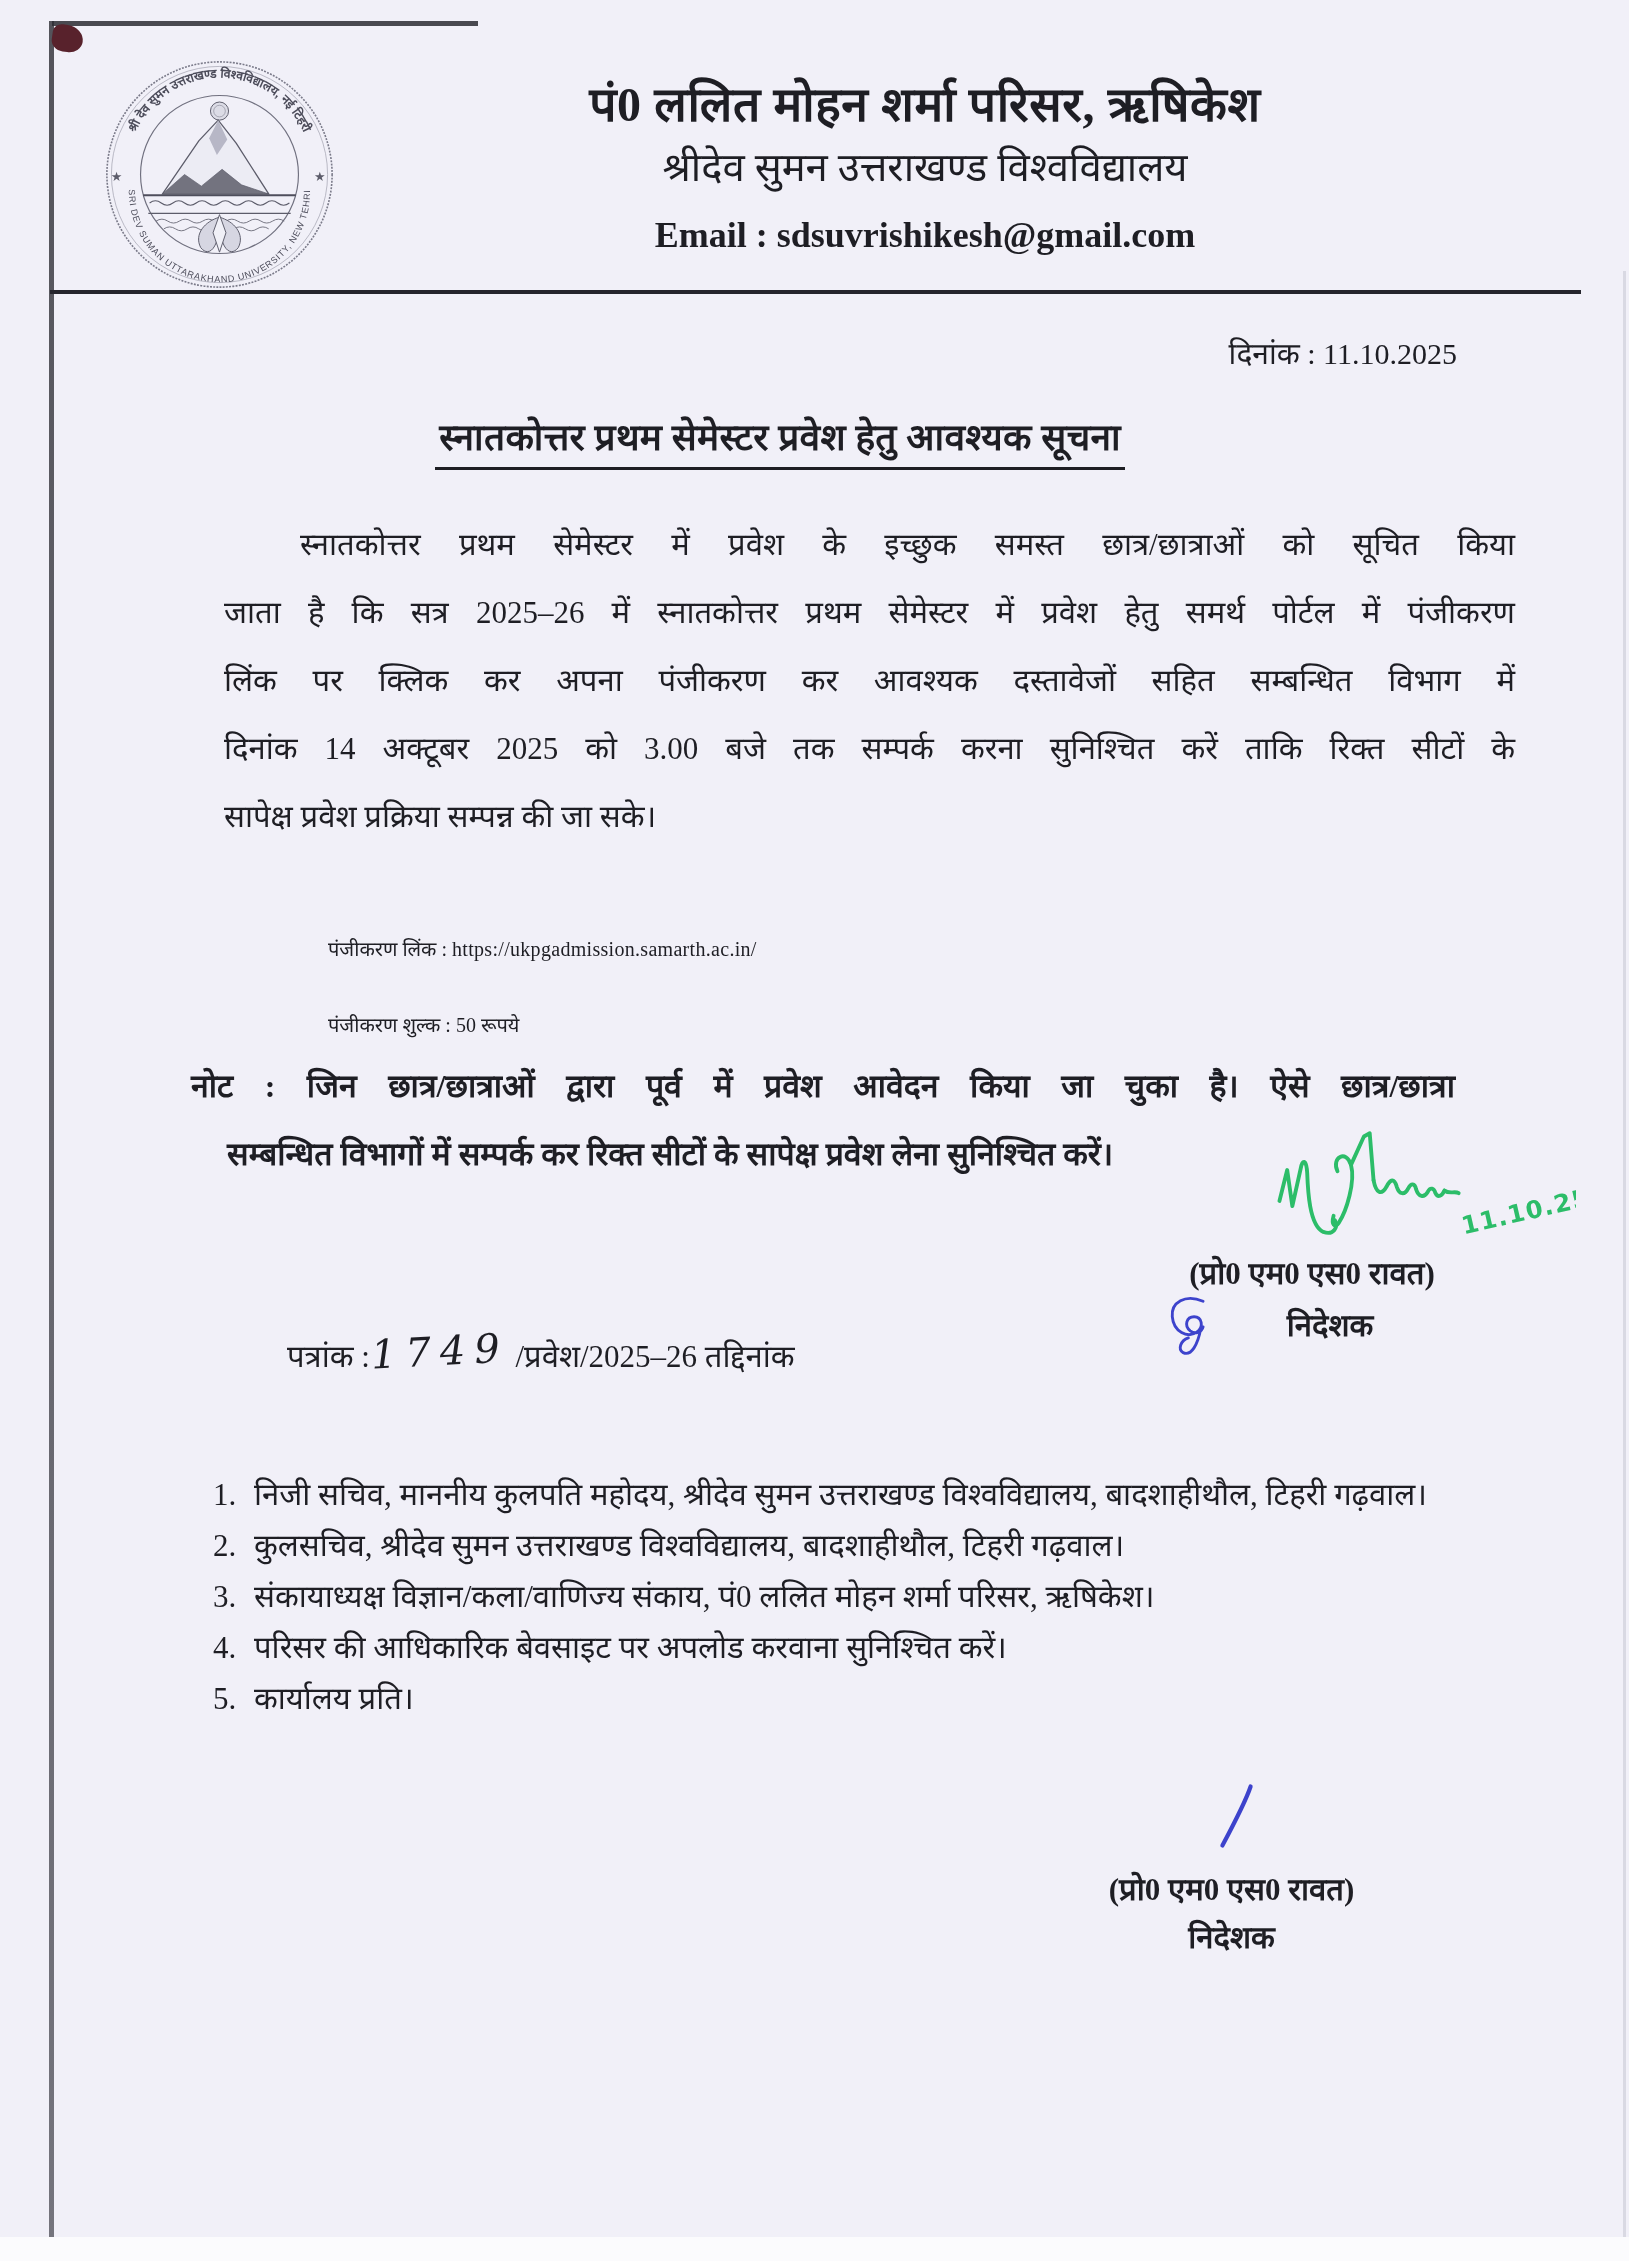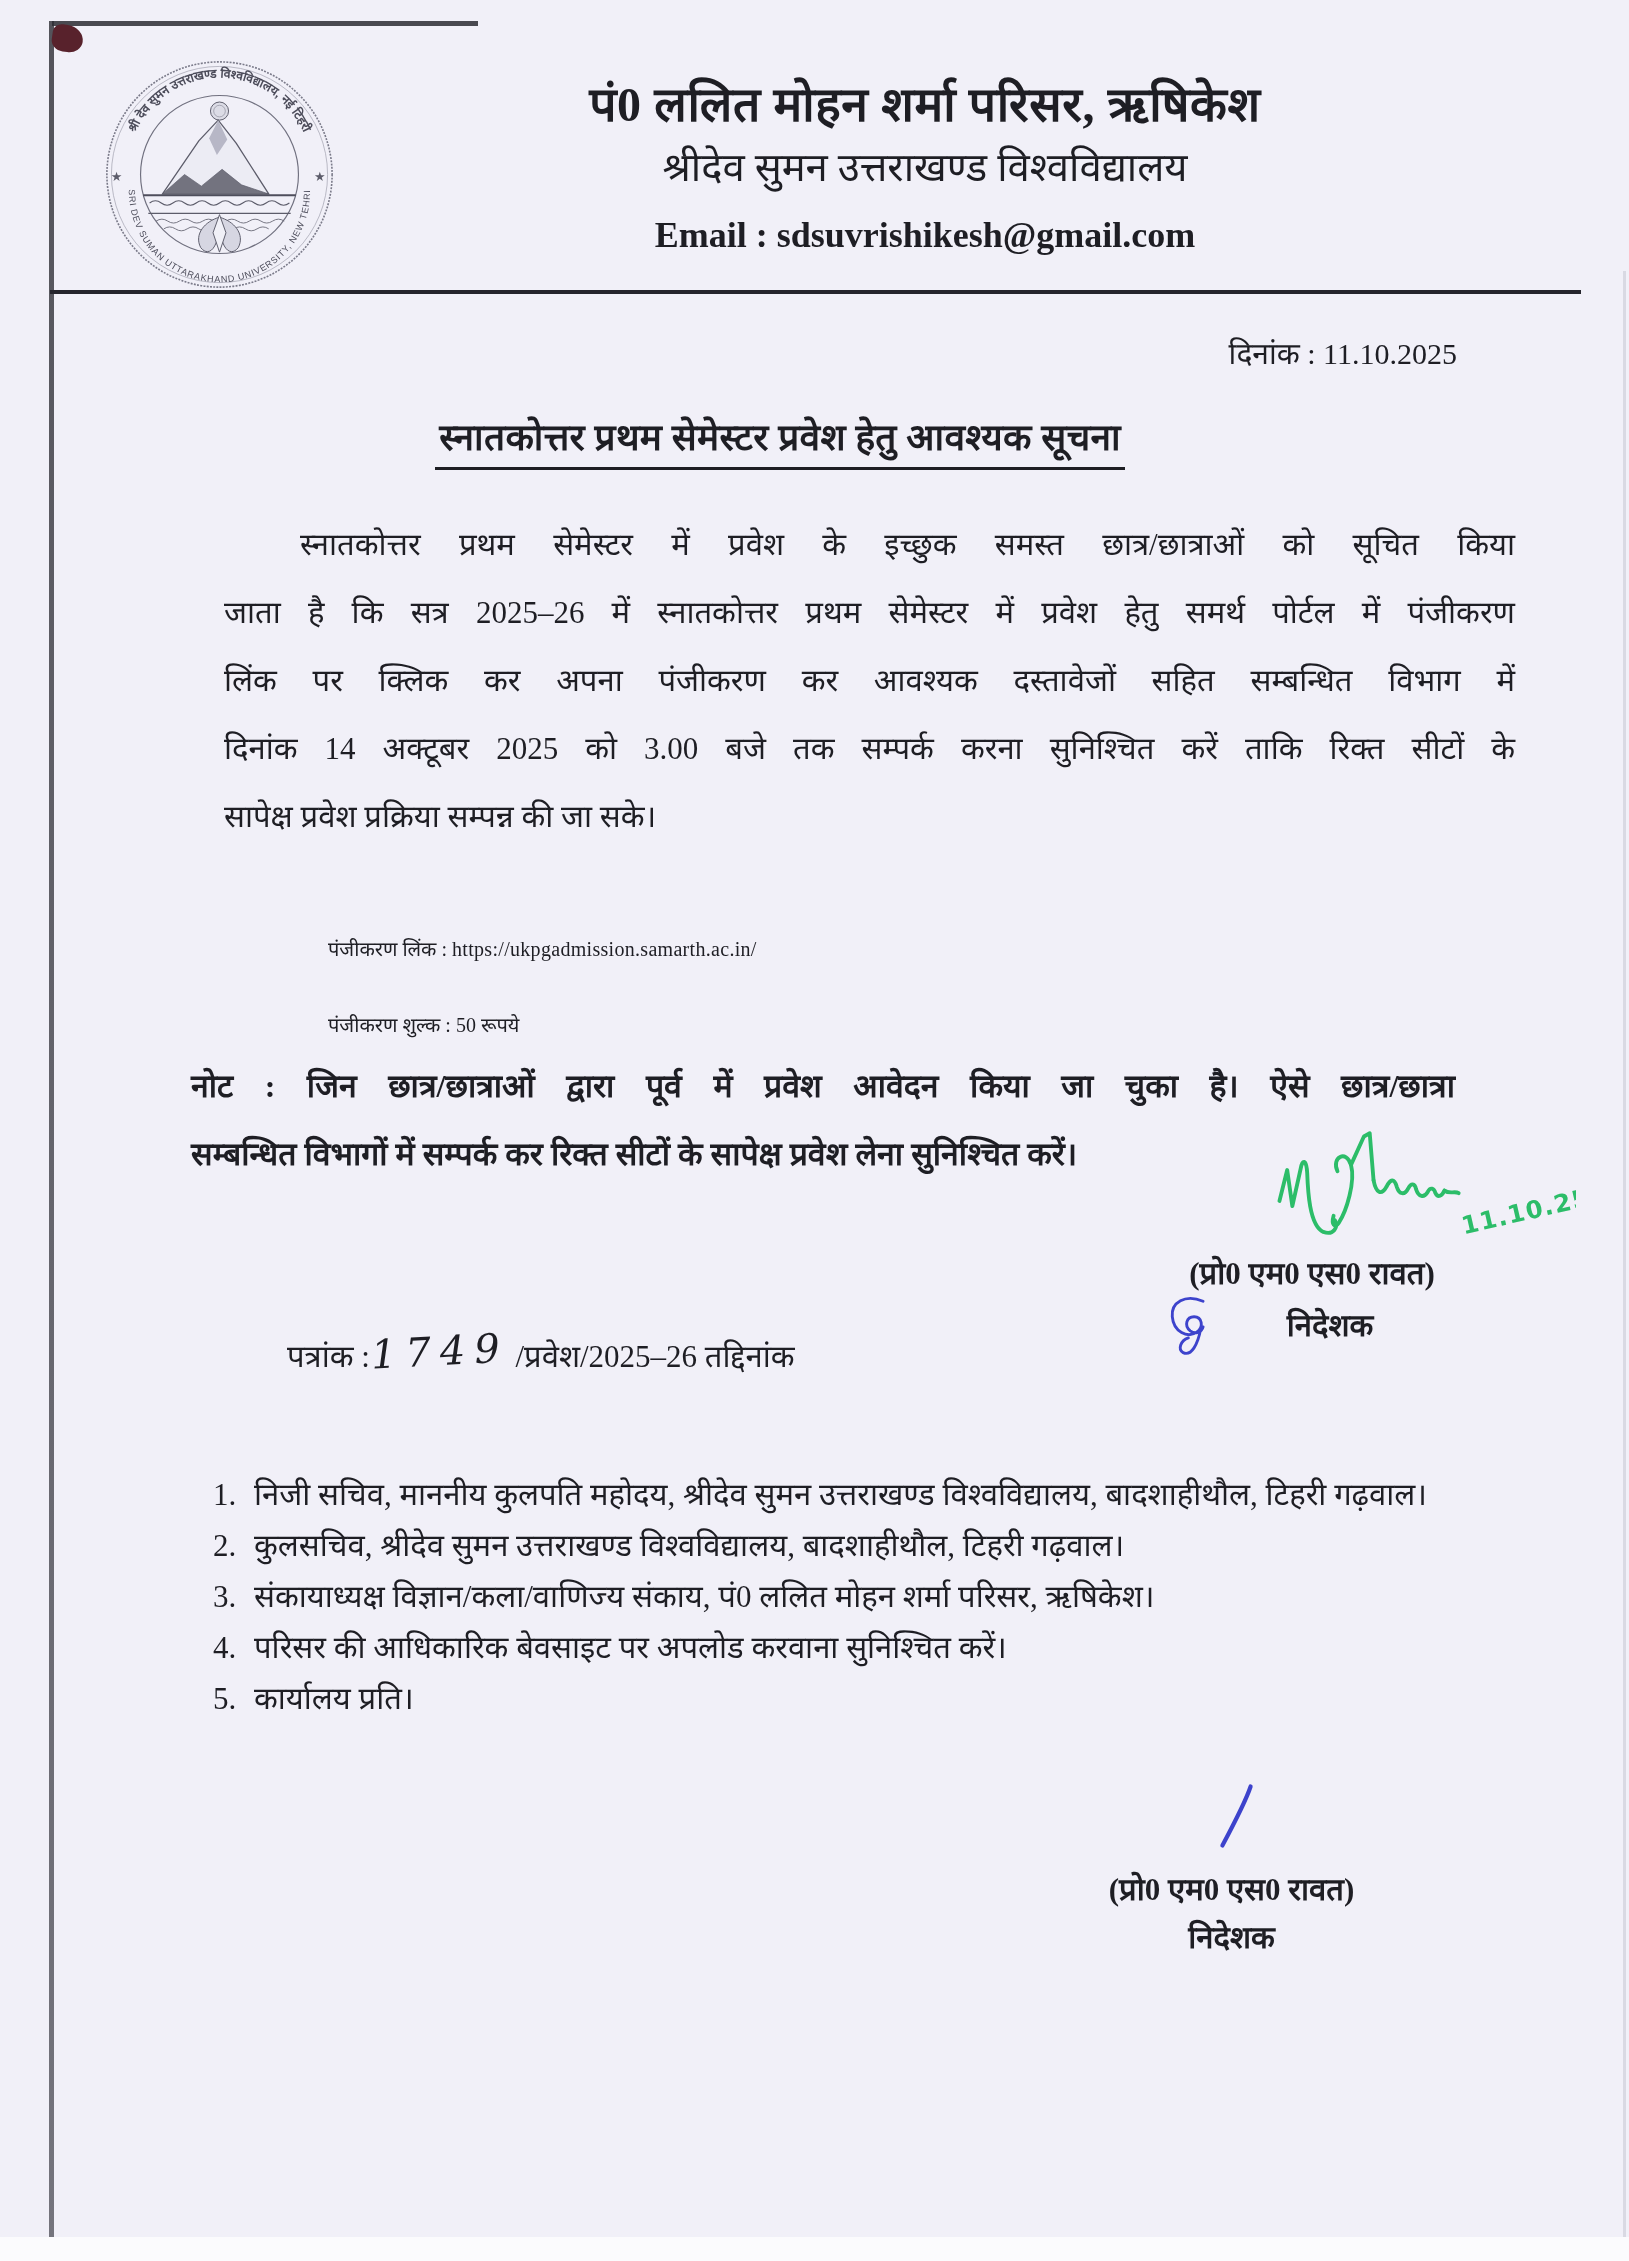--- a/index.html
+++ b/index.html
@@ -32,21 +32,21 @@
   .para{position:absolute;left:216px;top:511px;width:1299px;font-size:31px;}
   .para .jline{line-height:68px;height:68px;text-align:justify;text-align-last:justify;white-space:nowrap;margin-left:8px;}
   .para .jline.first{padding-left:76px;}
   .para .jline.last{text-align:left;text-align-last:left;}
   .reg-line{position:absolute;left:308px;font-size:20px;line-height:52px;margin-left:20px;}
   .reg-link{top:923px;}
   .reg-fee{top:999px;}
   .reg-line .url{font-family:"Liberation Serif",serif;letter-spacing:0.3px;}
   .note{position:absolute;left:191px;top:1052px;width:1264px;font-size:32px;font-weight:700;}
   .note .jline{line-height:68px;height:68px;text-align:justify;text-align-last:justify;white-space:nowrap;}
-  .note .jline.last{text-align:left;text-align-last:left;}
+  .note .jline.last{text-align:left;text-align-last:left;margin-left:36px;}
   
   .sig-top{position:absolute;left:1154px;top:1130px;width:451px;height:239px;}
   .sig-top .green-sig{position:absolute;left:119px;top:0;}
   .sig-top .sig-name{position:absolute;left:0;top:121px;width:316px;text-align:center;font-size:31px;font-weight:700;}
   .sig-top .scribble{position:absolute;left:7.7px;top:162px;}
   .sig-top .sig-desig{position:absolute;left:0;top:173px;width:316px;text-align:center;padding-left:36px;box-sizing:border-box;font-size:31px;font-weight:700;}
   .sig-bottom{position:absolute;left:1064px;top:1781px;width:335px;height:193px;}
   .sig-bottom .slash{position:absolute;left:143px;top:0;}
   .sig-bottom .sig-name{position:absolute;left:0;top:86px;width:335px;text-align:center;font-size:31px;font-weight:700;}
   .sig-bottom .sig-desig{position:absolute;left:0;top:134px;width:335px;text-align:center;font-size:31px;font-weight:700;}

